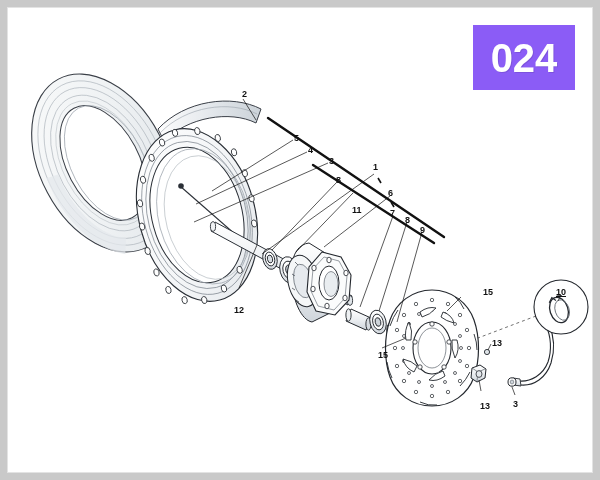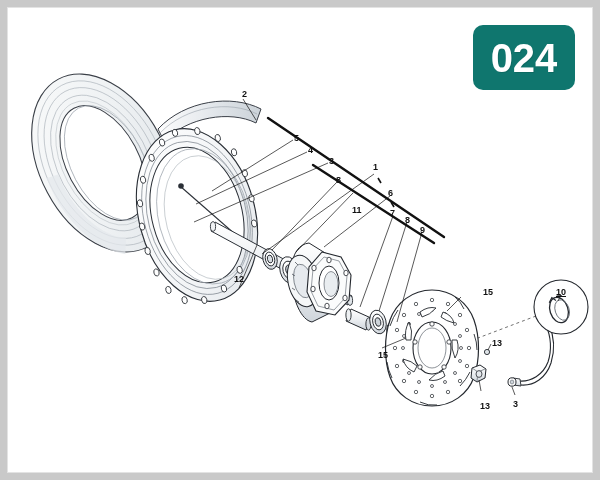--- a/index.html
+++ b/index.html
@@ -46,26 +46,25 @@
     height: 480px;
     z-index: 5;
   }
   
   #page-badge {
     position: absolute;
     left: 473px;
     top: 25px;
     width: 102px;
     height: 65px;
-    background: #0f766e;
+    background: #8b5cf6;
     z-index: 30;
     display: flex;
     align-items: center;
     justify-content: center;
-    border-radius: 10px;
   }
   #page-badge-label {
     color: #ffffff;
     font-family: "Liberation Sans", sans-serif;
     font-size: 40px;
     font-weight: bold;
     letter-spacing: 0px;
     line-height: 1;
     text-shadow: 1px 1px 0 rgba(0,0,0,0.10);
   }
@@ -393,21 +392,21 @@
   <div class="callout" style="left:294px; top:134px;">5</div>
   <div class="callout" style="left:308px; top:146px;">4</div>
   <div class="callout" style="left:329px; top:157px;">3</div>
   <div class="callout" style="left:373px; top:163px;">1</div>
   <div class="callout" style="left:336px; top:176px;">8</div>
   <div class="callout" style="left:352px; top:186px;margin-top:20px;">11</div>
   <div class="callout" style="left:388px; top:189px;">6</div>
   <div class="callout" style="left:390px; top:209px;">7</div>
   <div class="callout" style="left:405px; top:216px;">8</div>
   <div class="callout" style="left:420px; top:226px;">9</div>
-  <div class="callout" style="left:234px; top:275px;">12</div>
+  <div class="callout" style="left:234px; top:306px;">12</div>
   <div class="callout" style="left:378px; top:351px;">15</div>
   <div class="callout" style="left:460px; top:288px;margin-left:23px;">15</div>
   <div class="callout" style="left:492px; top:339px;">13</div>
   <div class="callout" style="left:480px; top:402px;">13</div>
   <div class="callout" style="left:513px; top:400px;">3</div>
   <div class="callout" style="left:556px; top:288px;text-decoration:underline;">10</div>
 
   <div id="page-badge">
     <span id="page-badge-label">024</span>
   </div>

